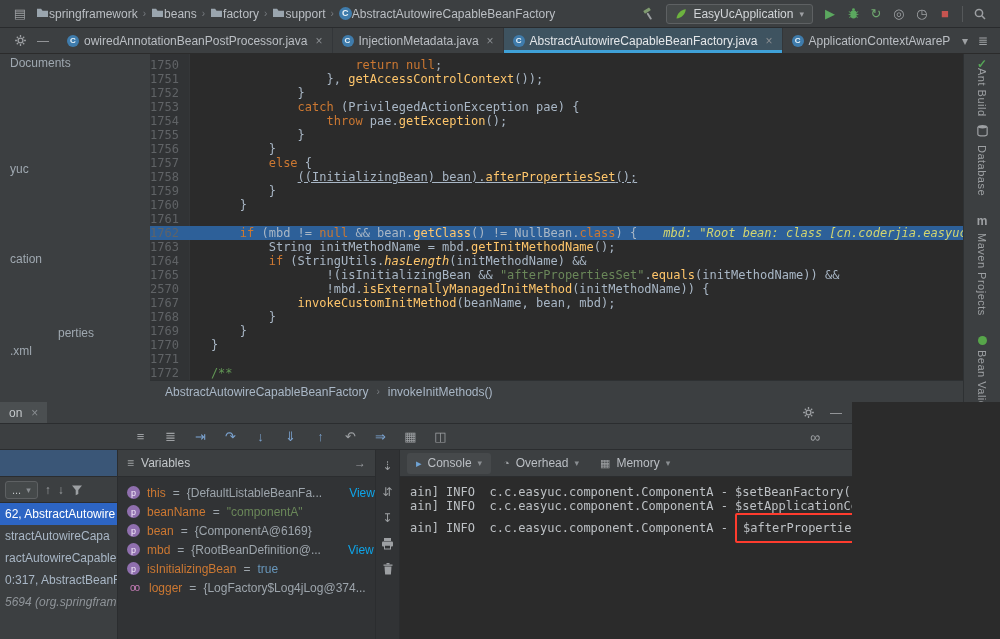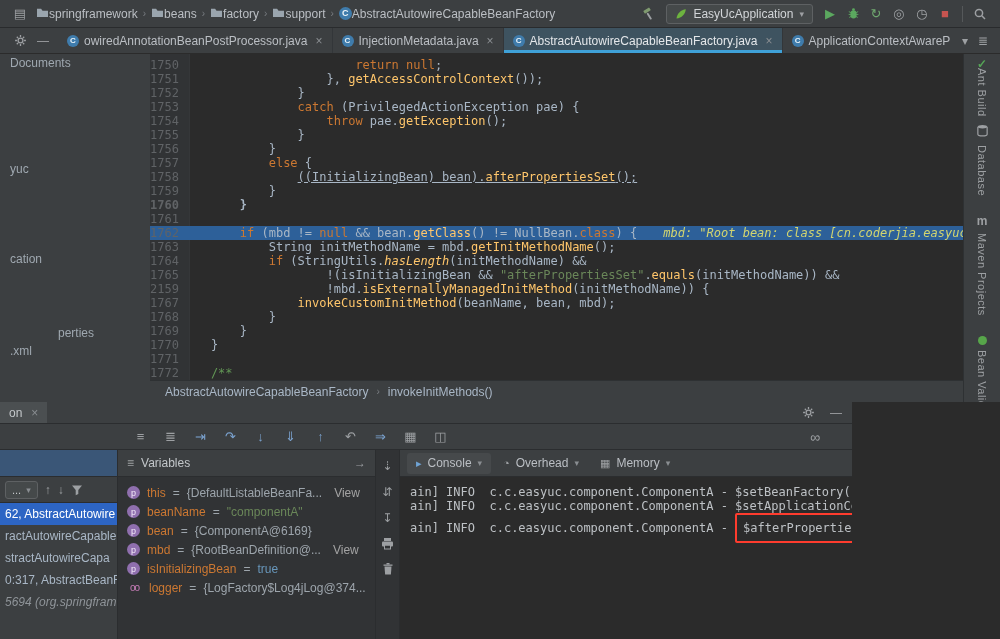--- a/index.html
+++ b/index.html
@@ -93,21 +93,21 @@
 .spacer{flex:1}
 .vars-body{flex:1;background:#313335;padding-top:6px;overflow:hidden}
 .var-row{height:19px;display:flex;align-items:center;gap:7px;padding-left:9px;white-space:nowrap}
 .badge{width:13px;height:13px;border-radius:50%;background:#8f6fae;color:#f2eaf8;font-size:9px;
        display:inline-flex;align-items:center;justify-content:center;flex:none}
 .badge.oo{background:none;color:#c77db8;font-size:10px;letter-spacing:-1px;width:15px}
 .var-name{color:#cc7832}
 .var-eq,.var-val{color:#9da5ac}
 .var-val.str{color:#6a8759}
 .var-val.bool{color:#6897bb}
-.var-link{color:#a3a3a3;margin-left:5px}
+.var-link{color:#0ea5e9;margin-left:20px}
 .constrip{width:24px;flex:none;background:#313335;border-right:1px solid #2b2d2f;display:flex;
           flex-direction:column;align-items:center;padding-top:9px;gap:12px;color:#9da0a3;font-size:12px}
 .strip-i{display:inline-flex;align-items:center;justify-content:center}
 .console{flex:1;display:flex;flex-direction:column;min-width:0}
 .con-hdr{height:27px;flex:none;background:#3c3f41;border-bottom:1px solid #2b2d2f;display:flex;
          align-items:center;gap:3px;padding-left:7px}
 .ctab{display:flex;align-items:center;gap:6px;height:21px;padding:0 9px;border-radius:3px;color:#bbbfc4}
 .ctab.active{background:#46494b}
 .ctab-ic{font-size:11px}
 .ctab-arrow{font-size:9px;color:#8a8e92}
@@ -250,27 +250,27 @@
         <div class="cl" style="top: 4px;"><span class="ln">1750</span><span style="padding-left: 24ch;"><span class="tok-k">return</span><span class="tok-p"> </span><span class="tok-k">null</span><span class="tok-p">;</span></span></div>
         <div class="cl" style="top: 18px;"><span class="ln">1751</span><span style="padding-left: 20ch;"><span class="tok-p">}, </span><span class="tok-m">getAccessControlContext</span><span class="tok-p">());</span></span></div>
         <div class="cl" style="top: 32px;"><span class="ln">1752</span><span style="padding-left: 16ch;"><span class="tok-p">}</span></span></div>
         <div class="cl" style="top: 46px;"><span class="ln">1753</span><span style="padding-left: 16ch;"><span class="tok-k">catch</span><span class="tok-p"> (PrivilegedActionException pae) {</span></span></div>
         <div class="cl" style="top: 60px;"><span class="ln">1754</span><span style="padding-left: 20ch;"><span class="tok-k">throw</span><span class="tok-p"> pae.</span><span class="tok-m">getException</span><span class="tok-p">();</span></span></div>
         <div class="cl" style="top: 74px;"><span class="ln">1755</span><span style="padding-left: 16ch;"><span class="tok-p">}</span></span></div>
         <div class="cl" style="top: 88px;"><span class="ln">1756</span><span style="padding-left: 12ch;"><span class="tok-p">}</span></span></div>
         <div class="cl" style="top: 102px;"><span class="ln">1757</span><span style="padding-left: 12ch;"><span class="tok-k">else</span><span class="tok-p"> {</span></span></div>
         <div class="cl" style="top: 116px; text-decoration: underline;"><span class="ln">1758</span><span style="padding-left: 16ch;"><span class="tok-p">((InitializingBean) bean).</span><span class="tok-m">afterPropertiesSet</span><span class="tok-p">();</span></span></div>
         <div class="cl" style="top: 130px;"><span class="ln">1759</span><span style="padding-left: 12ch;"><span class="tok-p">}</span></span></div>
-        <div class="cl" style="top: 144px; font-weight: bold;"><span class="ln">1760</span><span style="padding-left: 8ch;"><span class="tok-p">}</span></span></div>
+        <div class="cl" style="top: 144px;"><span class="ln">1760</span><span style="padding-left: 8ch;"><span class="tok-p">}</span></span></div>
         <div class="cl" style="top: 158px;"><span class="ln">1761</span><span style="padding-left: 0ch;"></span></div>
         <div class="cl hl" style="top: 172px;"><span class="ln">1762</span><span style="padding-left: 8ch;"><span class="tok-k">if</span><span class="tok-p"> (mbd != </span><span class="tok-k">null</span><span class="tok-p"> &amp;&amp; bean.</span><span class="tok-m">getClass</span><span class="tok-p">() != NullBean.</span><span class="tok-k">class</span><span class="tok-p">) {</span><span class="hint">mbd: "Root bean: class [cn.coderjia.easyuc.component.Comp</span></span></div>
         <div class="cl" style="top: 186px;"><span class="ln">1763</span><span style="padding-left: 12ch;"><span class="tok-p">String initMethodName = mbd.</span><span class="tok-m">getInitMethodName</span><span class="tok-p">();</span></span></div>
         <div class="cl" style="top: 200px;"><span class="ln">1764</span><span style="padding-left: 12ch;"><span class="tok-k">if</span><span class="tok-p"> (StringUtils.</span><span class="tok-ms">hasLength</span><span class="tok-p">(initMethodName) &amp;&amp;</span></span></div>
         <div class="cl" style="top: 214px;"><span class="ln">1765</span><span style="padding-left: 20ch;"><span class="tok-p">!(isInitializingBean &amp;&amp; </span><span class="tok-s">"afterPropertiesSet"</span><span class="tok-p">.</span><span class="tok-m">equals</span><span class="tok-p">(initMethodName)) &amp;&amp;</span></span></div>
-        <div class="cl" style="top: 228px;"><span class="ln">2159</span><span style="padding-left: 20ch;"><span class="tok-p">!mbd.</span><span class="tok-m">isExternallyManagedInitMethod</span><span class="tok-p">(initMethodName)) {</span></span></div>
+        <div class="cl" style="top: 228px;"><span class="ln">2570</span><span style="padding-left: 20ch;"><span class="tok-p">!mbd.</span><span class="tok-m">isExternallyManagedInitMethod</span><span class="tok-p">(initMethodName)) {</span></span></div>
         <div class="cl" style="top: 242px;"><span class="ln">1767</span><span style="padding-left: 16ch;"><span class="tok-m">invokeCustomInitMethod</span><span class="tok-p">(beanName, bean, mbd);</span></span></div>
         <div class="cl" style="top: 256px;"><span class="ln">1768</span><span style="padding-left: 12ch;"><span class="tok-p">}</span></span></div>
         <div class="cl" style="top: 270px;"><span class="ln">1769</span><span style="padding-left: 8ch;"><span class="tok-p">}</span></span></div>
         <div class="cl" style="top: 284px;"><span class="ln">1770</span><span style="padding-left: 4ch;"><span class="tok-p">}</span></span></div>
         <div class="cl" style="top: 298px;"><span class="ln">1771</span><span style="padding-left: 0ch;"></span></div>
         <div class="cl" style="top: 312px;"><span class="ln">1772</span><span style="padding-left: 4ch;"><span class="tok-c">/**</span></span></div>
       </div>
   </div>
 
   <div class="crumb-bar">
@@ -348,22 +348,22 @@
               <span class="t-ic">↓</span>
               <span class="t-ic">
                 <svg width="12" height="12" viewBox="0 0 12 12">
                   <path d="M1 1.5h10L7.3 6v4L4.7 11.3V6z" fill="#9da0a3"></path>
                 </svg>
               </span>
             </span>
         </div>
         <div class="frame-list">
             <div class="frame-row sel">62, AbstractAutowire</div>
+            <div class="frame-row">stractAutowireCapa</div>
             <div class="frame-row">ractAutowireCapable</div>
-            <div class="frame-row">stractAutowireCapa</div>
             <div class="frame-row">0:317, AbstractBeanF</div>
             <div class="frame-row lib">5694 (org.springfram</div>
           </div>
       </div>
       <div class="vars">
         <div class="panel-hdr">
           <span class="t-ic">≡</span>
           <span>Variables</span>
           <span class="spacer"></span>
           <span class="t-ic">→</span>

